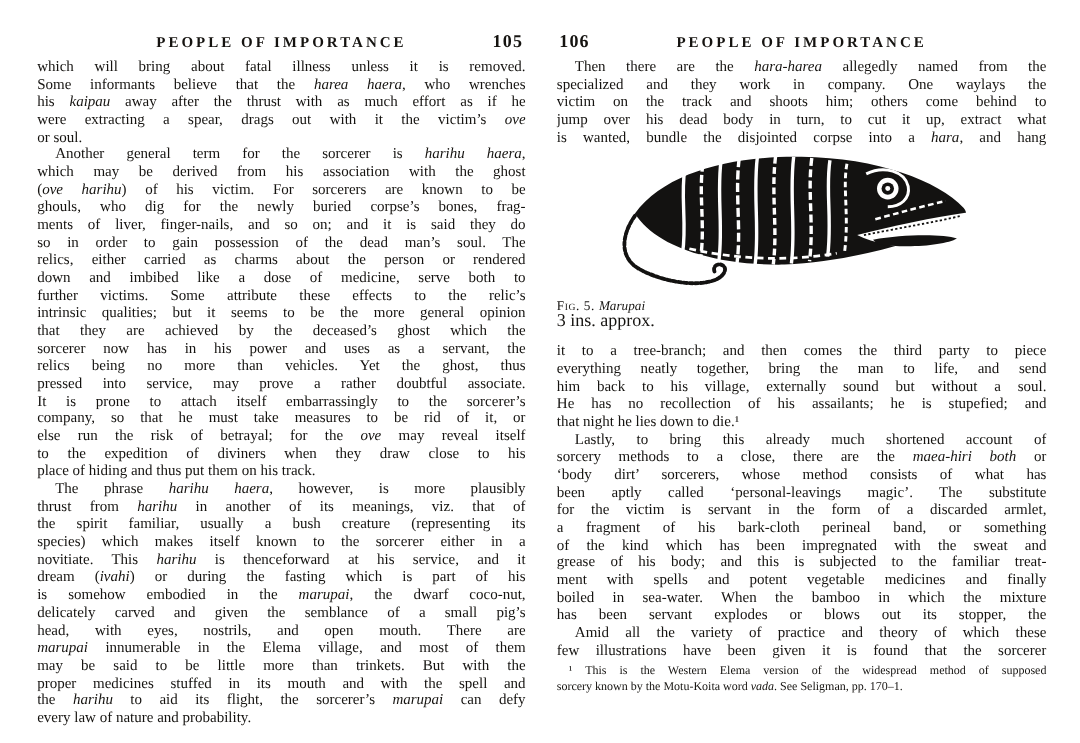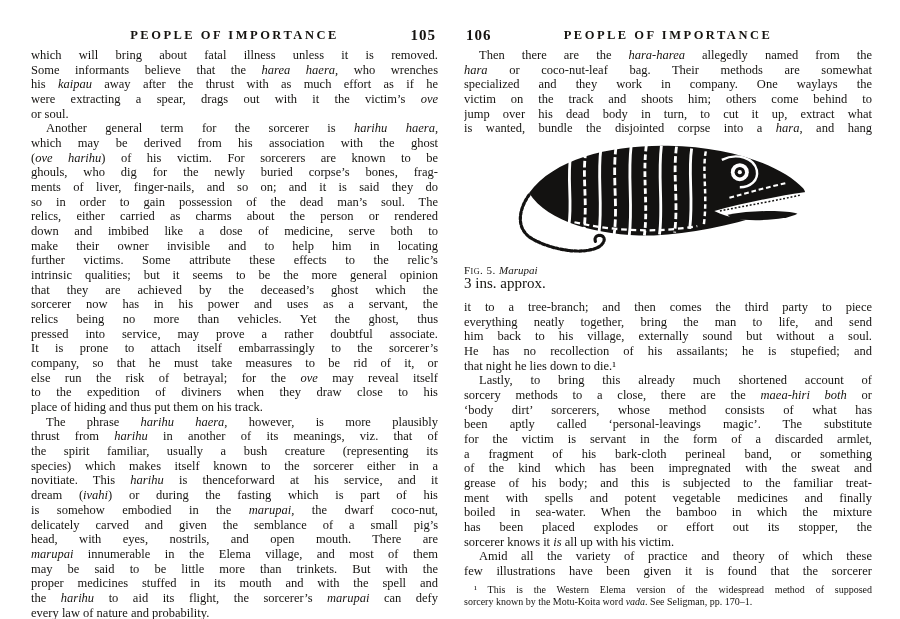--- a/index.html
+++ b/index.html
@@ -64,21 +64,20 @@
         <div class="tline"><span>were extracting a spear, drags out with it the victim’s </span><i>ove</i></div>
         <div class="tline pend"><span>or soul.</span></div>
         <div class="tline ind"><span>Another general term for the sorcerer is </span><i>harihu haera</i><span>,</span></div>
         <div class="tline"><span>which may be derived from his association with the ghost</span></div>
         <div class="tline"><span>(</span><i>ove harihu</i><span>) of his victim. For sorcerers are known to be</span></div>
         <div class="tline"><span>ghouls, who dig for the newly buried corpse’s bones, frag-</span></div>
         <div class="tline"><span>ments of liver, finger-nails, and so on; and it is said they do</span></div>
         <div class="tline"><span>so in order to gain possession of the dead man’s soul. The</span></div>
         <div class="tline"><span>relics, either carried as charms about the person or rendered</span></div>
         <div class="tline"><span>down and imbibed like a dose of medicine, serve both to</span></div>
-        <div class="tline"><span>make their owner invisible and to help him in locating</span></div>
         <div class="tline"><span>further victims. Some attribute these effects to the relic’s</span></div>
         <div class="tline"><span>intrinsic qualities; but it seems to be the more general opinion</span></div>
         <div class="tline"><span>that they are achieved by the deceased’s ghost which the</span></div>
         <div class="tline"><span>sorcerer now has in his power and uses as a servant, the</span></div>
         <div class="tline"><span>relics being no more than vehicles. Yet the ghost, thus</span></div>
         <div class="tline"><span>pressed into service, may prove a rather doubtful associate.</span></div>
         <div class="tline"><span>It is prone to attach itself embarrassingly to the sorcerer’s</span></div>
         <div class="tline"><span>company, so that he must take measures to be rid of it, or</span></div>
         <div class="tline"><span>else run the risk of betrayal; for the </span><i>ove</i><span> may reveal itself</span></div>
         <div class="tline"><span>to the expedition of diviners when they draw close to his</span></div>
@@ -101,21 +100,20 @@
   </div>
 
   <div class="page page-right">
     <div class="running-head">
       <div class="running-title">PEOPLE OF IMPORTANCE</div>
       <div class="pagenum pagenum-left">106</div>
     </div>
 
     <div class="page-body">
         <div class="tline ind"><span>Then there are the </span><i>hara-harea</i><span> allegedly named from the</span></div>
-        <div class="tline"><i>hara</i><span> or coco-nut-leaf bag. Their methods are somewhat</span></div>
         <div class="tline"><span>specialized and they work in company. One waylays the</span></div>
         <div class="tline"><span>victim on the track and shoots him; others come behind to</span></div>
         <div class="tline"><span>jump over his dead body in turn, to cut it up, extract what</span></div>
         <div class="tline"><span>is wanted, bundle the disjointed corpse into a </span><i>hara</i><span>, and hang</span></div>
       </div>
 
     <div class="figure-block">
 
       <svg width="312" height="120" viewBox="0 0 330 127" aria-hidden="true">
         <g fill="none" stroke="none">
@@ -169,22 +167,21 @@
         <div class="tline ind"><span>Lastly, to bring this already much shortened account of</span></div>
         <div class="tline"><span>sorcery methods to a close, there are the </span><i>maea-hiri both</i><span> or</span></div>
         <div class="tline"><span>‘body dirt’ sorcerers, whose method consists of what has</span></div>
         <div class="tline"><span>been aptly called ‘personal-leavings magic’. The substitute</span></div>
         <div class="tline"><span>for the victim is servant in the form of a discarded armlet,</span></div>
         <div class="tline"><span>a fragment of his bark-cloth perineal band, or something</span></div>
         <div class="tline"><span>of the kind which has been impregnated with the sweat and</span></div>
         <div class="tline"><span>grease of his body; and this is subjected to the familiar treat-</span></div>
         <div class="tline"><span>ment with spells and potent vegetable medicines and finally</span></div>
         <div class="tline"><span>boiled in sea-water. When the bamboo in which the mixture</span></div>
-        <div class="tline"><span>has been placed explodes or effort out its stopper, the</span></div>
-        <div class="tline pend"><span>sorcerer knows it </span><i>is</i><span> all up with his victim.</span></div>
+        <div class="tline"><span>has been servant explodes or blows out its stopper, the</span></div>
         <div class="tline ind"><span>Amid all the variety of practice and theory of which these</span></div>
         <div class="tline"><span>few illustrations have been given it is found that the sorcerer</span></div>
       </div>
 
     <div class="footnote">
       <div>
           <div class="tline ind"><span>¹ This is the Western Elema version of the widespread method of supposed</span></div>
           <div class="tline pend"><span>sorcery known by the Motu-Koita word </span><i>vada</i><span>. See Seligman, pp. 170–1.</span></div>
         </div>
     </div>

